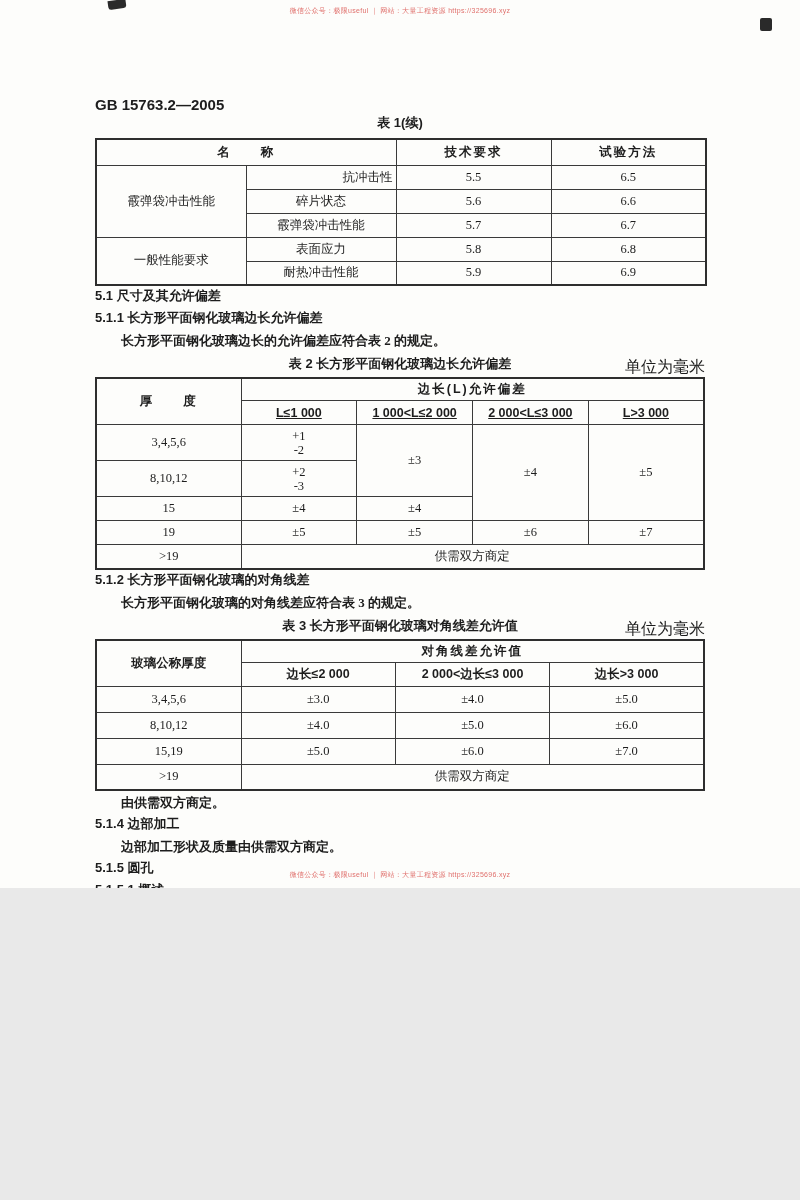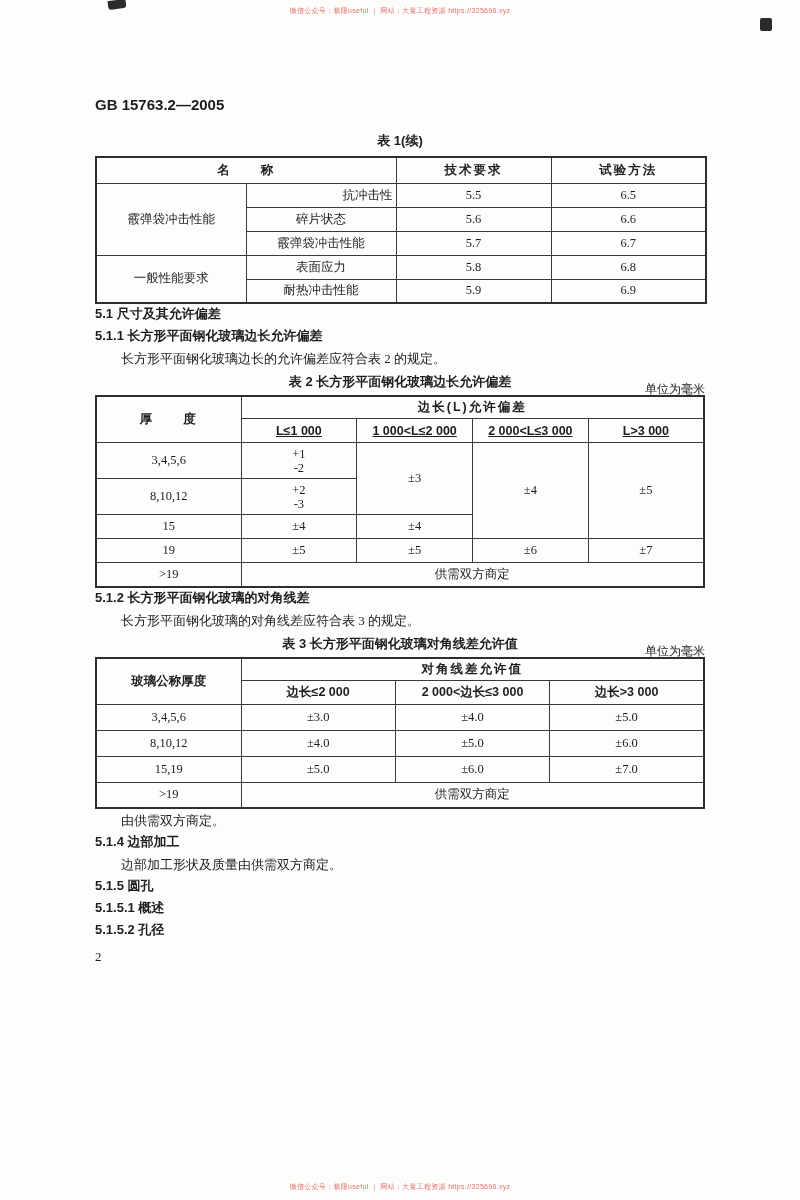--- a/index.html
+++ b/index.html
@@ -1,20 +1,20 @@
 <!DOCTYPE html>
 <html><head>
 <meta charset="utf-8">
 <style>
   * { margin: 0; padding: 0; box-sizing: border-box; }
   html, body { background: #e9e9e9; }
   .page {
     position: relative;
     width: 800px;
-    height: 1200px;
+    height: 888px;
     margin: 0 auto;
     background: #fdfdfb;
     color: #1d1d1d;
     font-family: "Liberation Serif", "DejaVu Serif", serif;
     font-size: 13px;
     overflow: hidden;
   }
   .watermark {
     position: absolute;
     left: 0; right: 0;
@@ -45,24 +45,24 @@
     font-size: 13px;
     height: 18px;
   }
   .caption-row {
     position: relative;
     height: 18px;
     margin-top: 4px;
   }
   .caption-row .unit {
     position: absolute;
-    right: 0; top: 8px;
+    right: 0; top: 2px;
     font-weight: normal;
     font-family: "Liberation Serif", serif;
-    font-size: 12px;
+    font-size: 16px;
   }
 
   table {
     border-collapse: collapse;
     width: 610px;
     table-layout: fixed;
   }
   table, th, td { border: 1px solid #3a3a3a; }
   table { border: 2px solid #2e2e2e; }
   th, td {
@@ -99,40 +99,41 @@
     font-size: 13px;
     height: 20px;
     margin-top: 2px;
   }
   .clause.major { margin-top: 1px; }
   .para {
     font-size: 13px;
     line-height: 21px;
     text-indent: 2em;
     margin-top: 1px;
+    font-weight: bold;
   }
   .page-num {
     font-size: 13px;
     margin-top: 8px;
   }
 </style>
 </head>
 <body>
 
 <div class="page">
 
   <div class="watermark top">微信公众号：极限useful ｜ 网站：大量工程资源 https://325696.xyz</div>
   <div class="corner-mark tl"></div>
   <div class="corner-mark tr"></div>
 
   <div class="content">
 
     <div class="doc-code">GB 15763.2—2005</div>
 
-    <div class="tbl-caption" style="margin-top:18px;">表 1(续)</div>
+    <div class="tbl-caption" style="">表 1(续)</div>
 
     <table class="t1">
       <tbody>
           <tr class="hdr">
         <th colspan="2" style="width:300px;">名　　称</th>
         <th style="width:155px;">技术要求</th>
         <th style="width:155px;">试验方法</th>
       </tr>
       <tr>
         <td rowspan="3" style="width:90px;">霰弹袋冲击性能</td>

